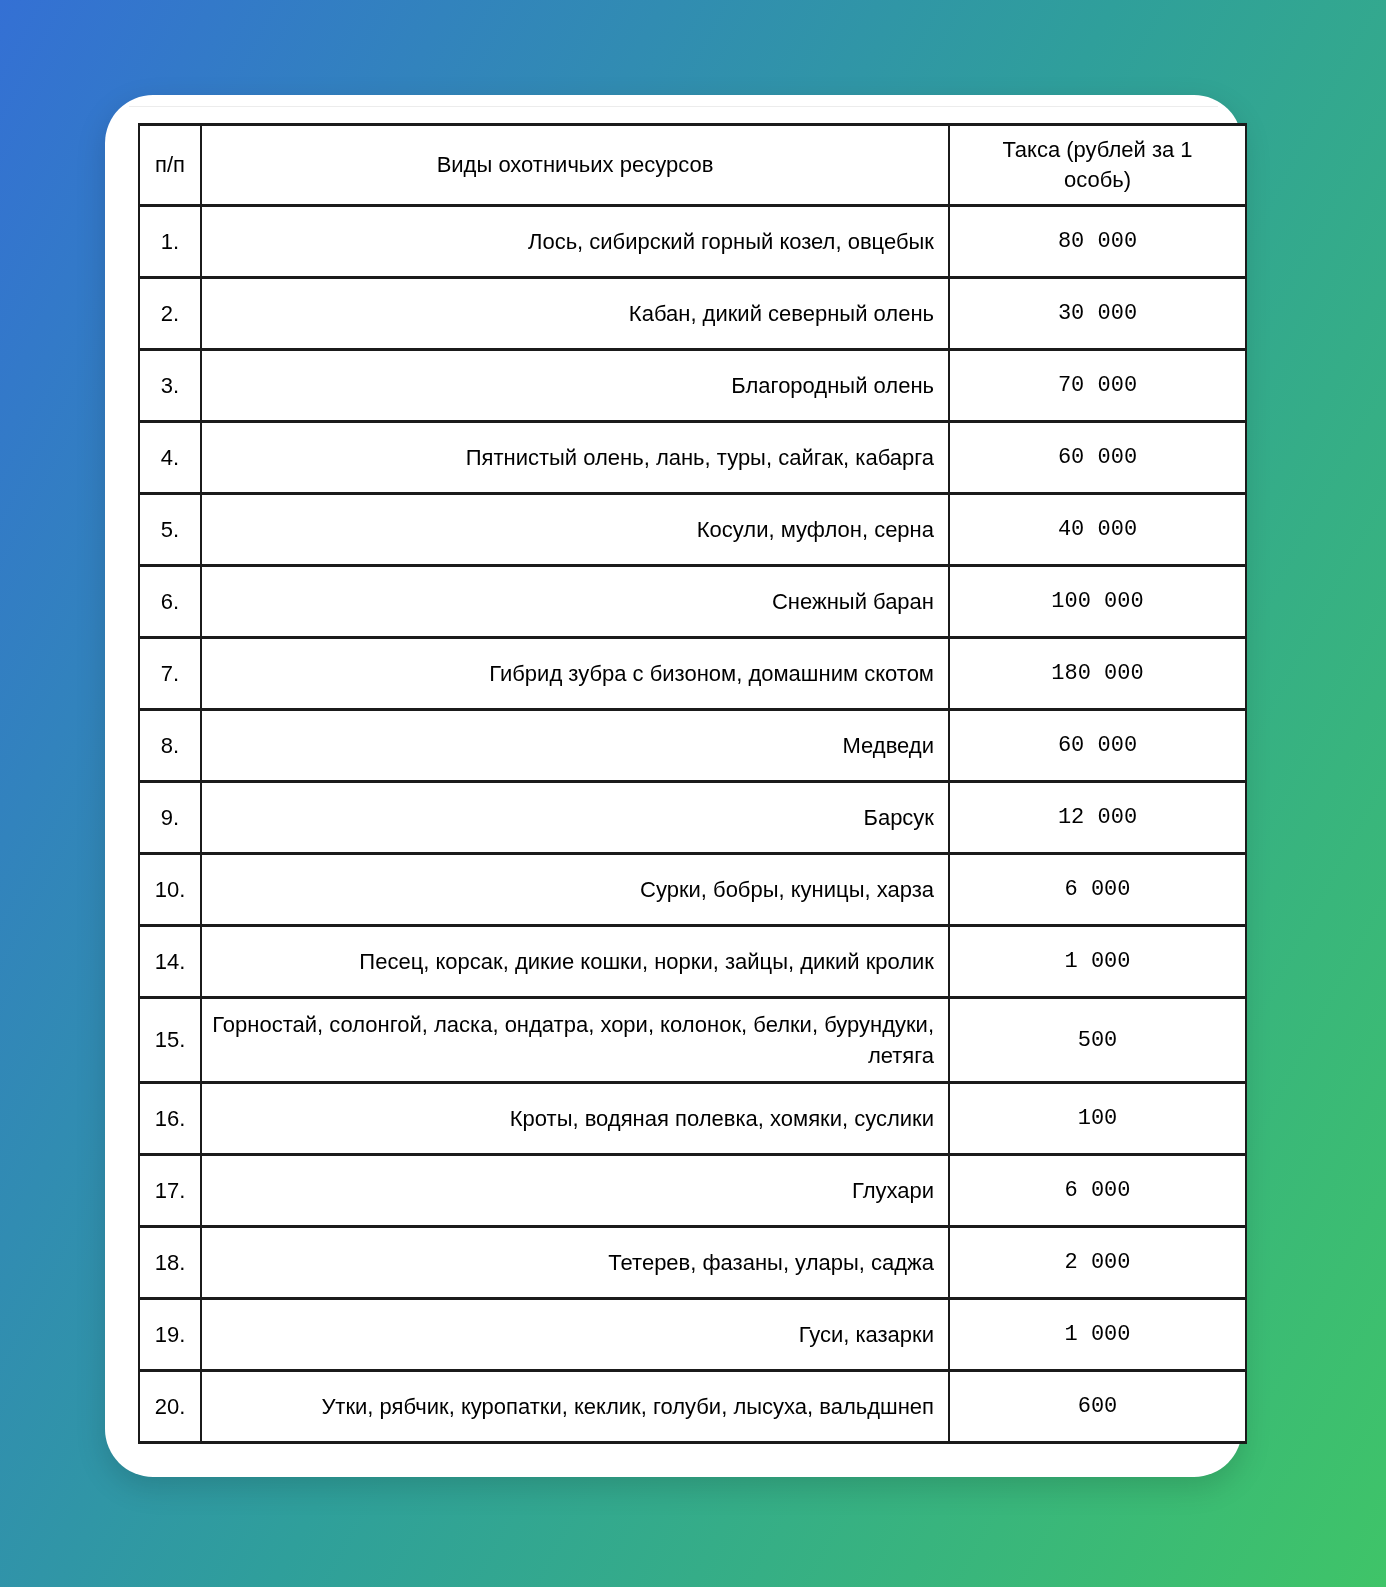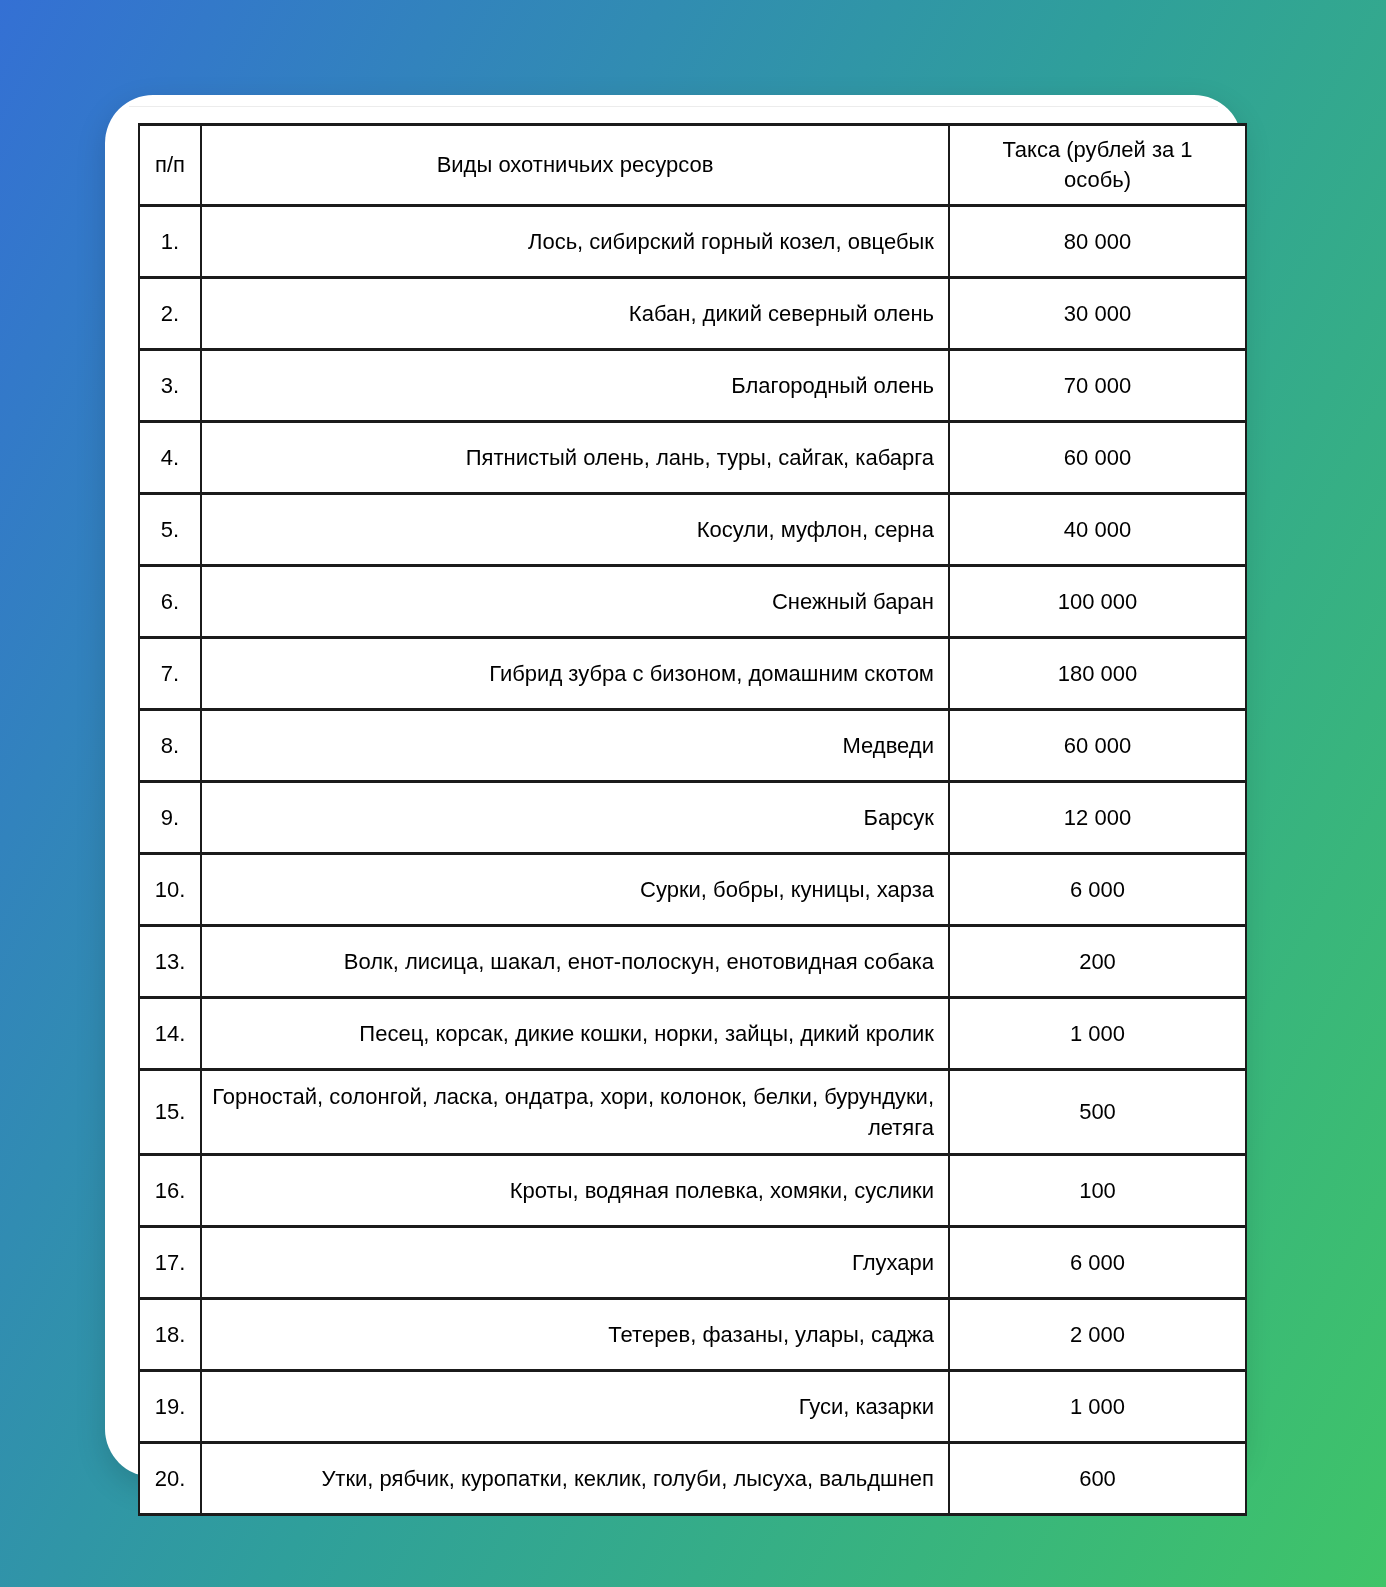--- a/index.html
+++ b/index.html
@@ -47,21 +47,21 @@
     line-height: 1.35;
     padding: 2px 6px;
   }
   table.fees td { height: 49px; }
   td.col-num  { text-align: center; padding: 2px 4px; }
   td.col-species {
     text-align: right;
     padding: 10px 14px 10px 10px;
     line-height: 1.42;
   }
-  td.col-rate { text-align: center; padding: 2px 6px; }
+  td.col-rate { text-align: center; padding: 2px 6px; font-family: Liberation Mono, monospace; }
 </style>
 </head>
 <body>
 
 <div class="bg">
   <div class="card">
     <div class="card-hairline"></div>
     <table class="fees">
       <colgroup>
         <col style="width:62px">
@@ -123,25 +123,20 @@
     <td class="col-num">9.</td>
     <td class="col-species">Барсук</td>
     <td class="col-rate">12 000</td>
   </tr>
           <tr>
     <td class="col-num">10.</td>
     <td class="col-species">Сурки, бобры, куницы, харза</td>
     <td class="col-rate">6 000</td>
   </tr>
           <tr>
-    <td class="col-num">13.</td>
-    <td class="col-species">Волк, лисица, шакал, енот-полоскун, енотовидная собака</td>
-    <td class="col-rate">200</td>
-  </tr>
-          <tr>
     <td class="col-num">14.</td>
     <td class="col-species">Песец, корсак, дикие кошки, норки, зайцы, дикий кролик</td>
     <td class="col-rate">1 000</td>
   </tr>
           <tr>
     <td class="col-num">15.</td>
     <td class="col-species">Горностай, солонгой, ласка, ондатра, хори, колонок, белки, бурундуки, летяга</td>
     <td class="col-rate">500</td>
   </tr>
           <tr>

